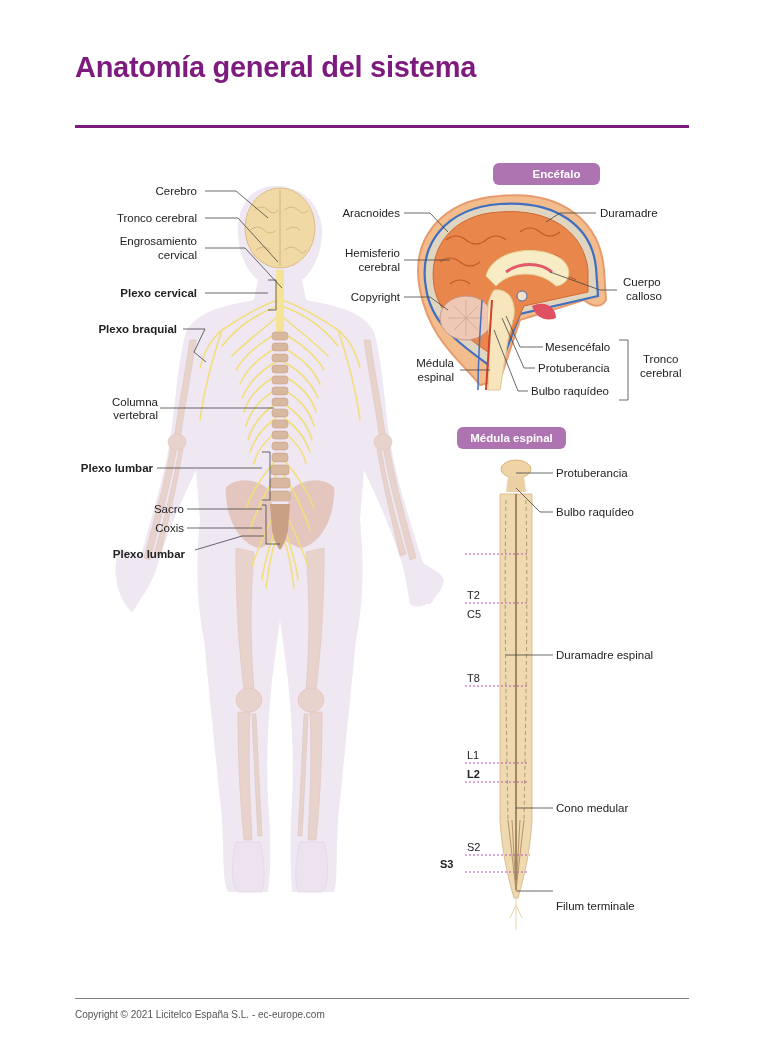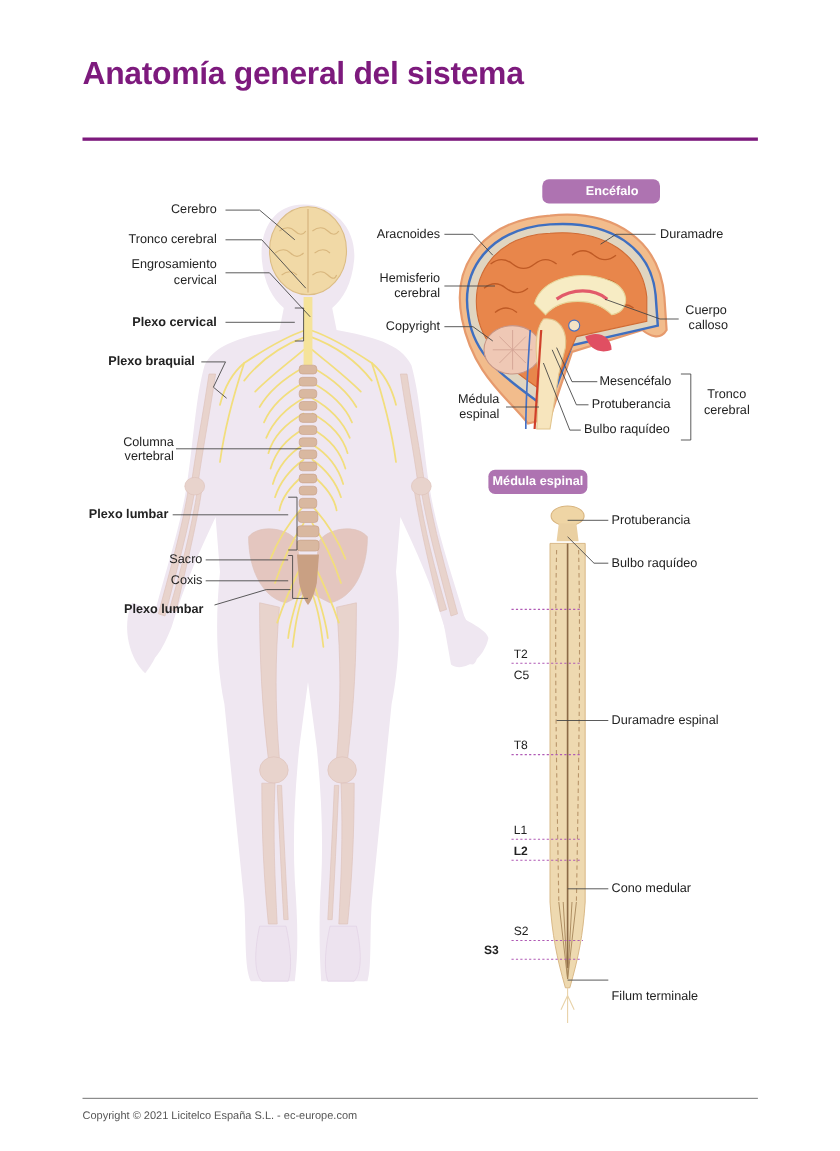--- a/index.html
+++ b/index.html
@@ -235,21 +235,21 @@
 <div class="lbl" style="left:626px; top:290px;">calloso</div>
 <div class="lbl r" style="right:364px; top:291px;">Copyright</div>
 <div class="lbl" style="left:545px; top:341px;">Mesencéfalo</div>
 <div class="lbl" style="left:538px; top:362px;">Protuberancia</div>
 <div class="lbl" style="left:531px; top:385px;">Bulbo raquídeo</div>
 <div class="lbl r" style="right:310px; top:357px;">Médula</div>
 <div class="lbl r" style="right:310px; top:371px;">espinal</div>
 <div class="lbl" style="left:643px; top:353px;">Tronco</div>
 <div class="lbl" style="left:640px; top:367px;">cerebral</div>
 
-<div class="badge" style="left:444px; top:427px; width:90px;">Médula espinal</div>
+<div class="badge" style="left:457px; top:427px; width:109px;">Médula espinal</div>
 <div class="lbl" style="left:556px; top:467px;">Protuberancia</div>
 <div class="lbl" style="left:556px; top:506px;">Bulbo raquídeo</div>
 <div class="lbl" style="left:556px; top:649px;">Duramadre espinal</div>
 <div class="lbl" style="left:556px; top:802px;">Cono medular</div>
 <div class="lbl" style="left:556px; top:885px;margin-top:15px;">Filum terminale</div>
 
 <div class="lvl" style="left:467px; top:572px;margin-top:36px;">C5</div>
 <div class="lvl" style="left:467px; top:589px;">T2</div>
 <div class="lvl" style="left:467px; top:672px;">T8</div>
 <div class="lvl" style="left:467px; top:749px;">L1</div>

